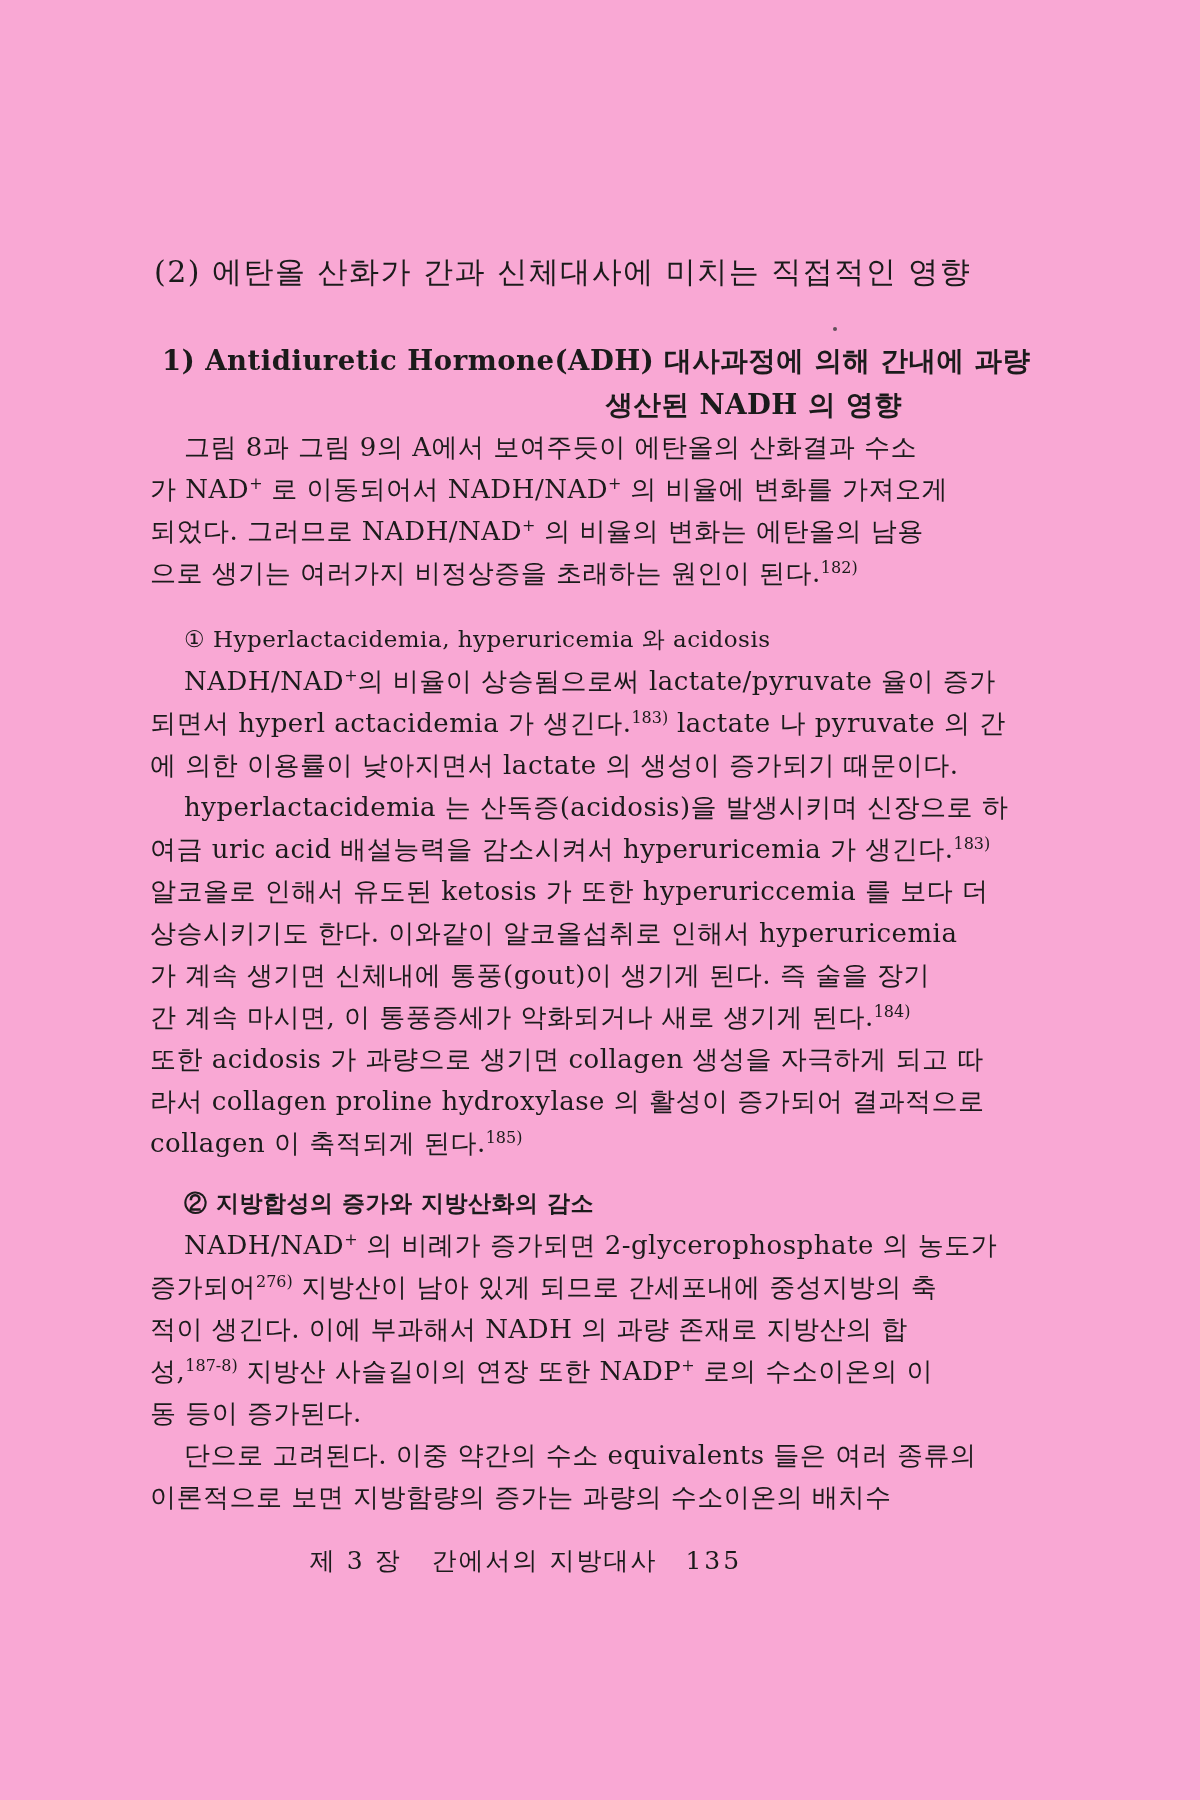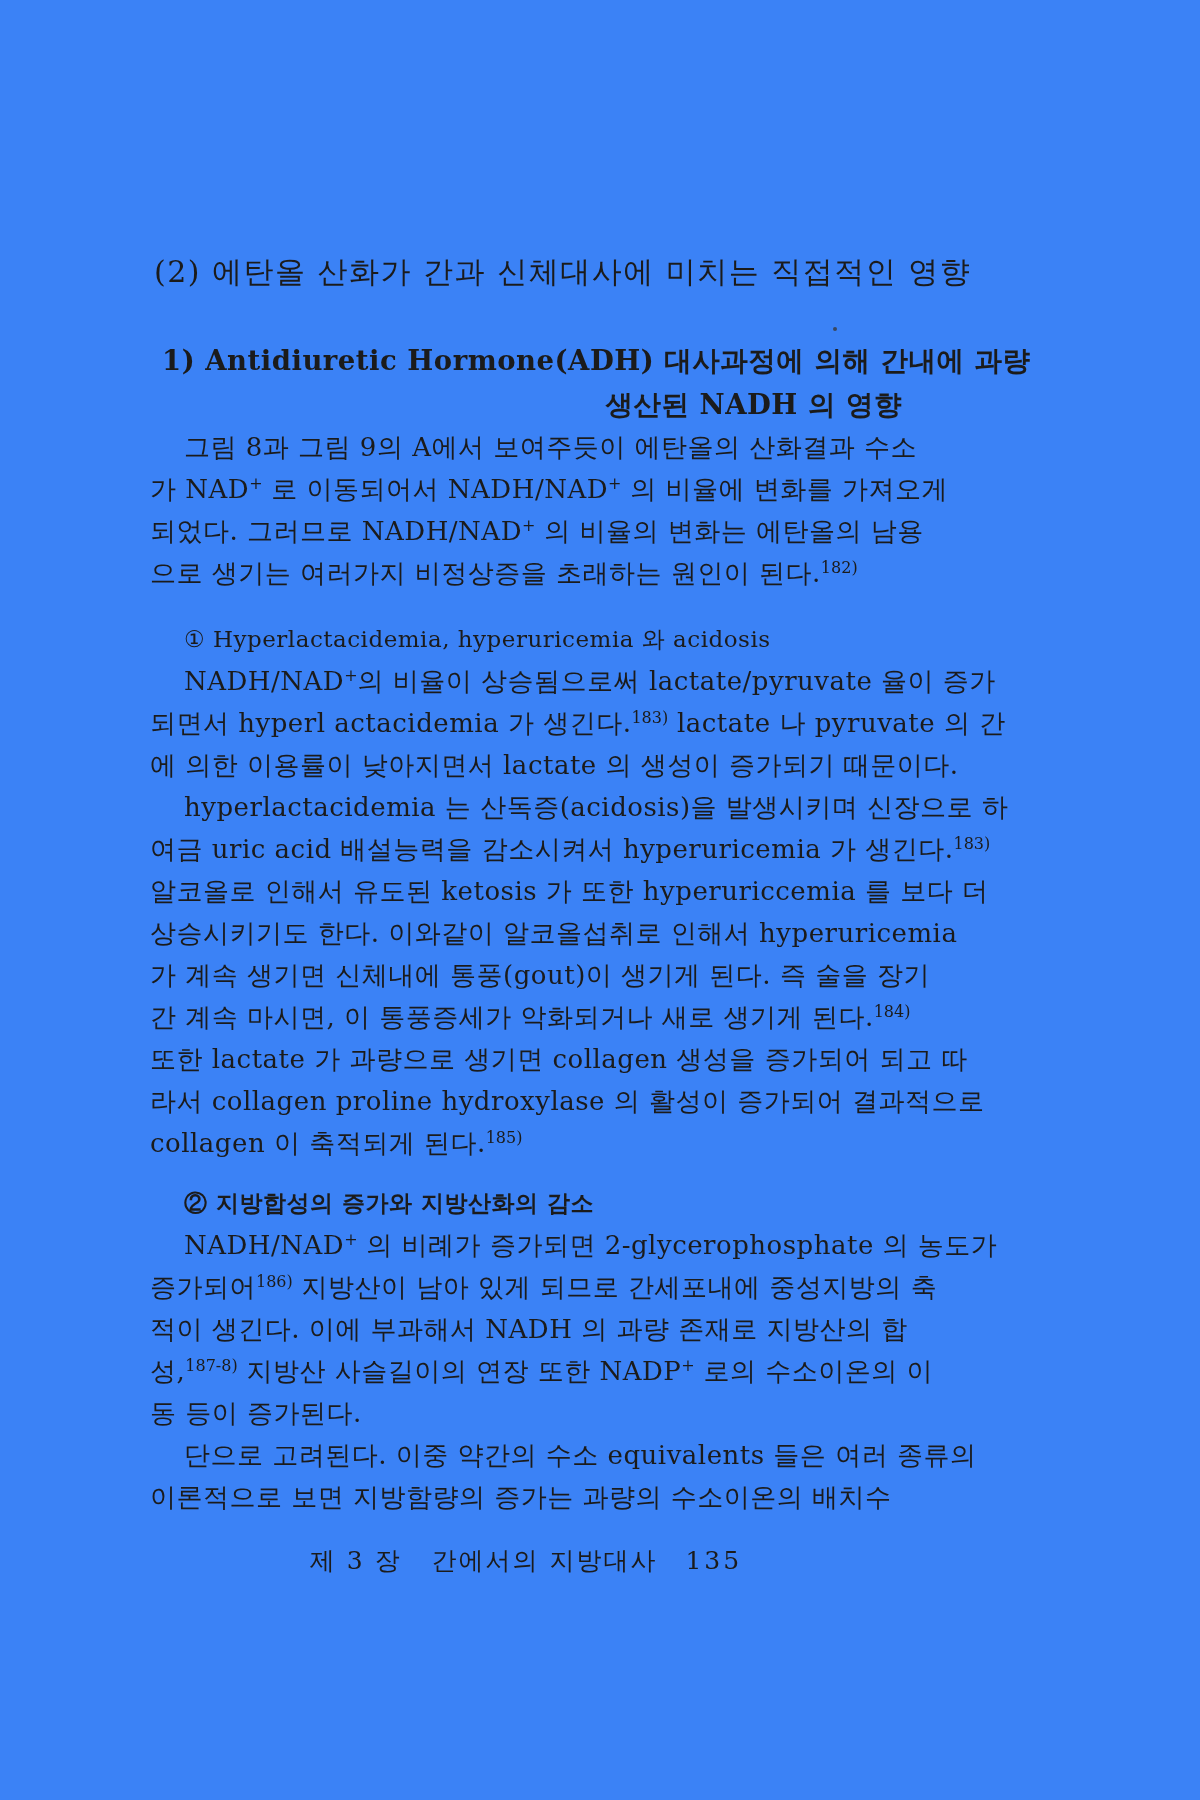--- a/index.html
+++ b/index.html
@@ -4,21 +4,21 @@
 <style>
   html, body {
     margin: 0;
     padding: 0;
     background: #ffffff;
   }
   .page {
     position: relative;
     width: 1200px;
     height: 1800px;
-    background: #3b82f6;
+    background: #f9a8d4;
     color: #1b1b1b;
     font-family: "DejaVu Serif", "Liberation Serif", serif;
     overflow: hidden;
   }
   .content {
     position: absolute;
     left: 150px;
     top: 252px;
     width: 752px;
   }
@@ -119,29 +119,29 @@
         <div class="line">되면서 hyperl actacidemia 가 생긴다.<sup>183)</sup> lactate 나 pyruvate 의 간</div>
         <div class="line">에 의한 이용률이 낮아지면서 lactate 의 생성이 증가되기 때문이다.</div>
       </div>
     <div class="para">
         <div class="line">hyperlactacidemia 는 산독증(acidosis)을 발생시키며 신장으로 하</div>
         <div class="line">여금 uric acid 배설능력을 감소시켜서 hyperuricemia 가 생긴다.<sup>183)</sup></div>
         <div class="line">알코올로 인해서 유도된 ketosis 가 또한 hyperuriccemia 를 보다 더</div>
         <div class="line">상승시키기도 한다. 이와같이 알코올섭취로 인해서 hyperuricemia</div>
         <div class="line">가 계속 생기면 신체내에 통풍(gout)이 생기게 된다. 즉 술을 장기</div>
         <div class="line">간 계속 마시면, 이 통풍증세가 악화되거나 새로 생기게 된다.<sup>184)</sup></div>
-        <div class="line">또한 lactate 가 과량으로 생기면 collagen 생성을 증가되어 되고 따</div>
+        <div class="line">또한 acidosis 가 과량으로 생기면 collagen 생성을 자극하게 되고 따</div>
         <div class="line">라서 collagen proline hydroxylase 의 활성이 증가되어 결과적으로</div>
         <div class="line">collagen 이 축적되게 된다.<sup>185)</sup></div>
       </div>
 
     <div class="subsec bold gap-b">② 지방합성의 증가와 지방산화의 감소</div>
     <div class="para">
         <div class="line">NADH/NAD<sup>+</sup> 의 비례가 증가되면 2-glycerophosphate 의 농도가</div>
-        <div class="line">증가되어<sup>186)</sup> 지방산이 남아 있게 되므로 간세포내에 중성지방의 축</div>
+        <div class="line">증가되어<sup>276)</sup> 지방산이 남아 있게 되므로 간세포내에 중성지방의 축</div>
         <div class="line">적이 생긴다. 이에 부과해서 NADH 의 과량 존재로 지방산의 합</div>
         <div class="line">성,<sup>187-8)</sup> 지방산 사슬길이의 연장 또한 NADP<sup>+</sup> 로의 수소이온의 이</div>
         <div class="line">동 등이 증가된다.</div>
       </div>
     <div class="para">
         <div class="line">단으로 고려된다. 이중 약간의 수소 equivalents 들은 여러 종류의</div>
         <div class="line">이론적으로 보면 지방함량의 증가는 과량의 수소이온의 배치수</div>
       </div>
 
     <div class="footer">

